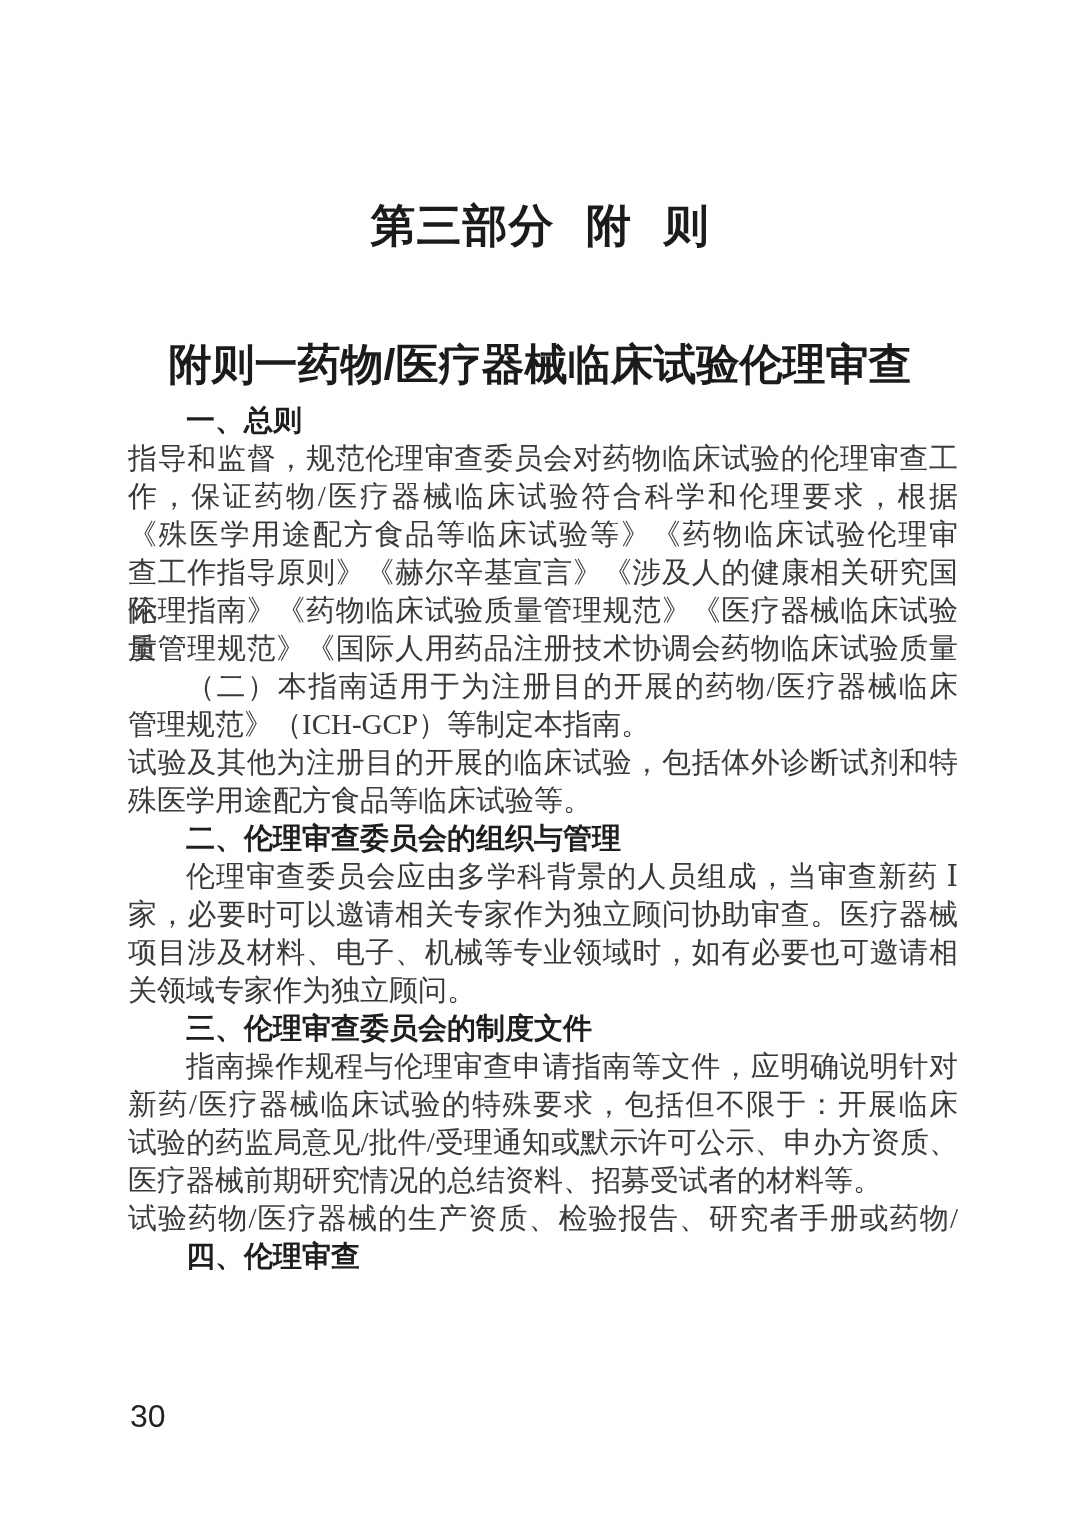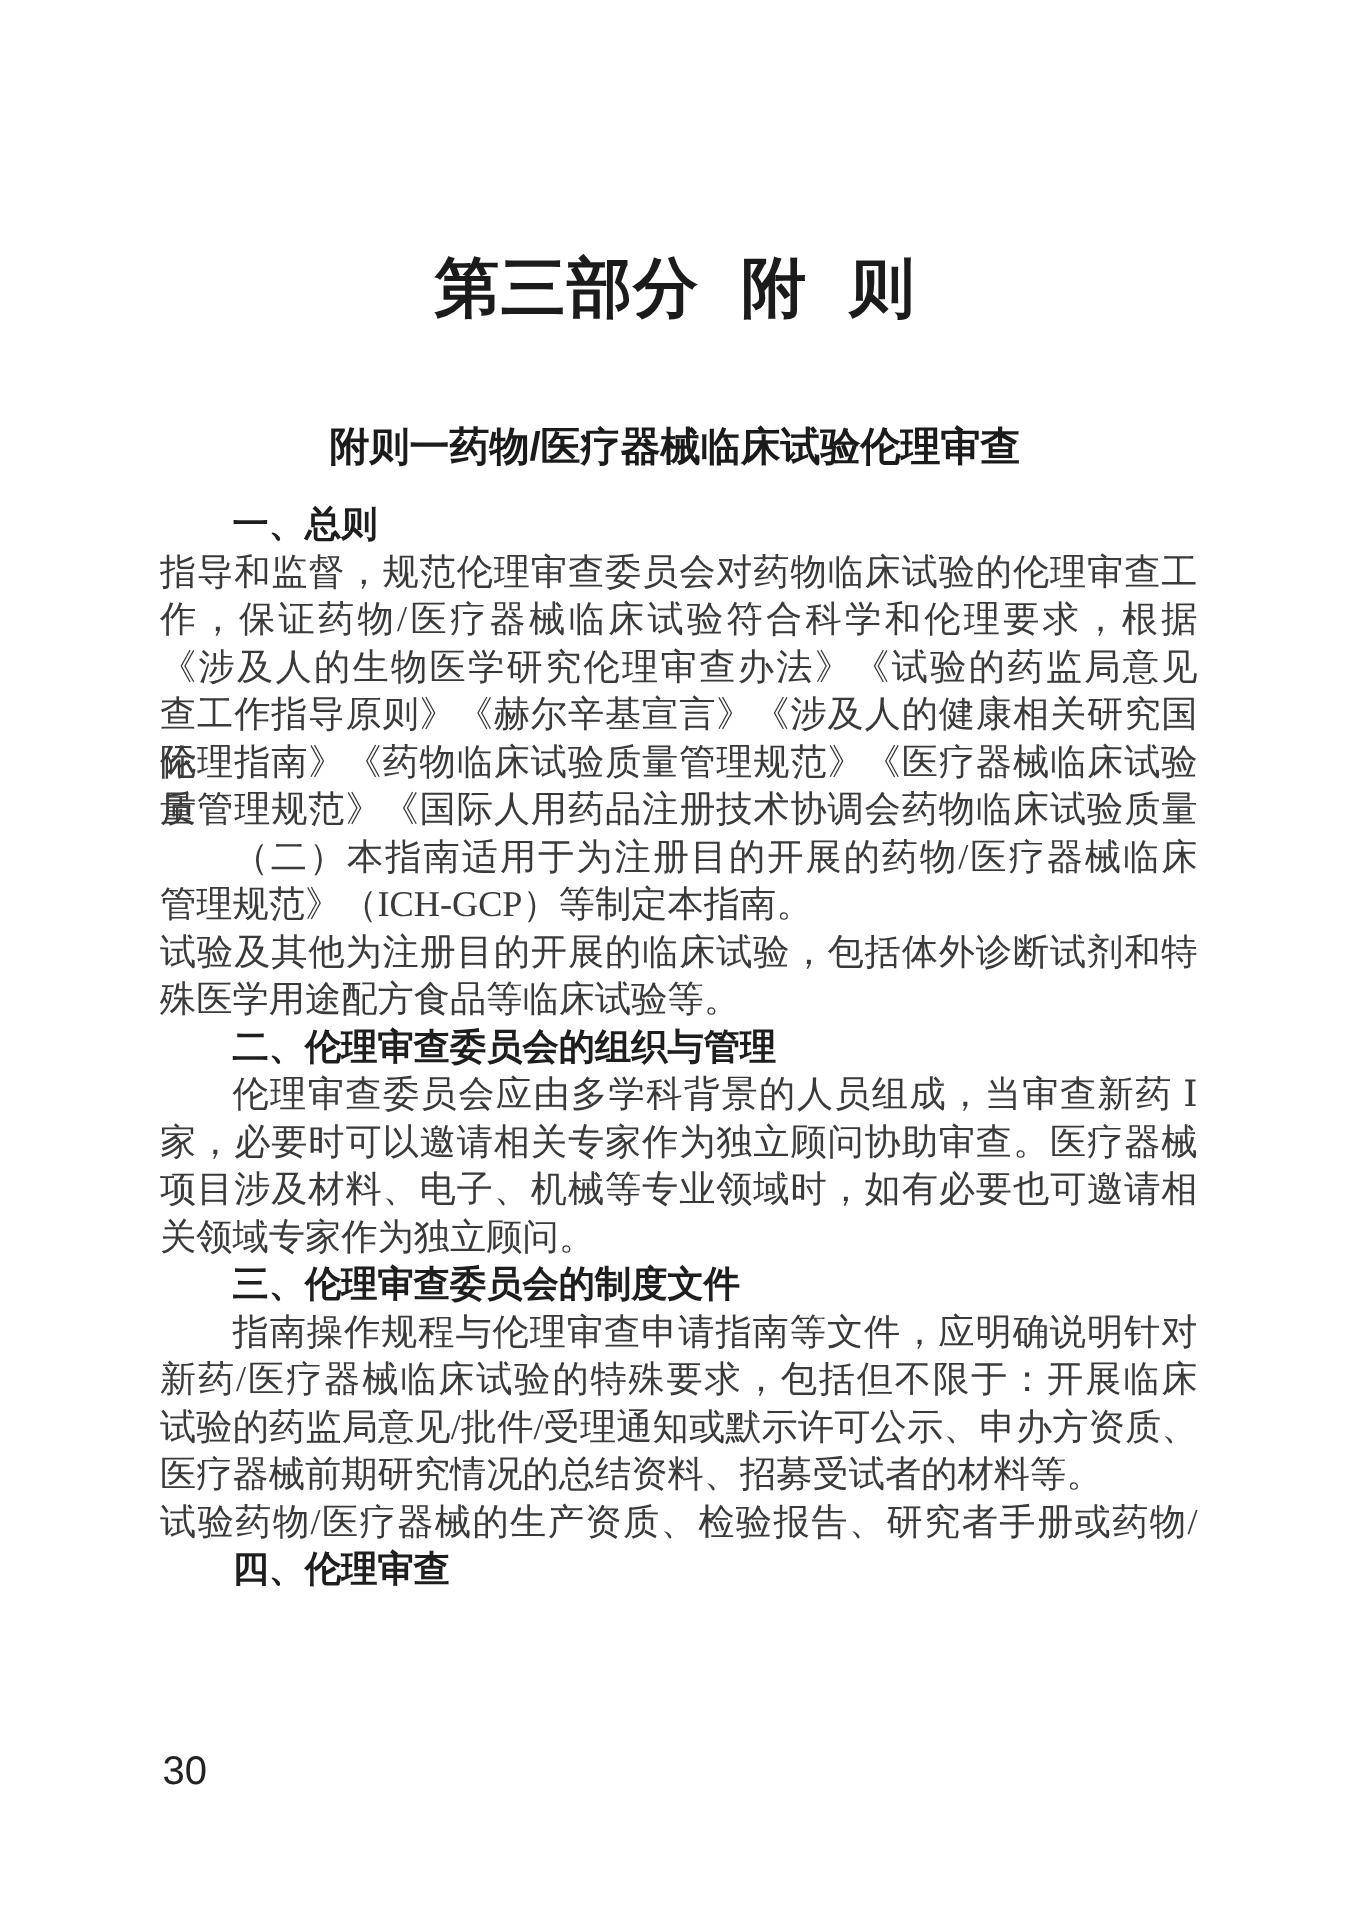--- a/index.html
+++ b/index.html
@@ -17,34 +17,34 @@
     background: #ffffff;
   }
   .page-title {
     position: absolute;
     top: 196px;
     left: 0;
     width: 100%;
     text-align: center;
     font-family: "Liberation Sans", "DejaVu Sans", sans-serif;
     font-weight: bold;
-    font-size: 52px;
+    font-size: 45px;
     word-spacing: 18px;
     color: #1b1b1b;
     letter-spacing: 1px;
   }
   .page-subtitle {
     position: absolute;
     top: 336px;
     left: 0;
     width: 100%;
     text-align: center;
     font-family: "Liberation Sans", "DejaVu Sans", sans-serif;
     font-weight: bold;
-    font-size: 32px;
+    font-size: 43px;
     color: #1b1b1b;
   }
   .doc-body {
     position: absolute;
     top: 401px;
     left: 128px;
     width: 830px;
     font-size: 29px;
     line-height: 38px;
     color: #3a3a3a;
@@ -85,21 +85,21 @@
 
 <div class="page">
   <div class="page-title">第三部分 附 则</div>
 
   <div class="page-subtitle">附则一药物/医疗器械临床试验伦理审查</div>
 
   <div class="doc-body">
       <div class="line heading">一、总则</div>
       <div class="line fill">指导和监督，规范伦理审查委员会对药物临床试验的伦理审查工</div>
       <div class="line fill">作，保证药物/医疗器械临床试验符合科学和伦理要求，根据</div>
-      <div class="line fill">《涉及人的生物医学研究伦理审查办法》《试验的药监局意见</div>
+      <div class="line fill">《殊医学用途配方食品等临床试验等》《药物临床试验伦理审</div>
       <div class="line fill">查工作指导原则》《赫尔辛基宣言》《涉及人的健康相关研究国际</div>
       <div class="line fill">伦理指南》《药物临床试验质量管理规范》《医疗器械临床试验质</div>
       <div class="line fill">量管理规范》《国际人用药品注册技术协调会药物临床试验质量</div>
       <div class="line fill indent">（二）本指南适用于为注册目的开展的药物/医疗器械临床</div>
       <div class="line">管理规范》（ICH-GCP）等制定本指南。</div>
       <div class="line fill">试验及其他为注册目的开展的临床试验，包括体外诊断试剂和特</div>
       <div class="line">殊医学用途配方食品等临床试验等。</div>
       <div class="line heading">二、伦理审查委员会的组织与管理</div>
       <div class="line fill indent">伦理审查委员会应由多学科背景的人员组成，当审查新药 Ⅰ</div>
       <div class="line fill">家，必要时可以邀请相关专家作为独立顾问协助审查。医疗器械</div>

